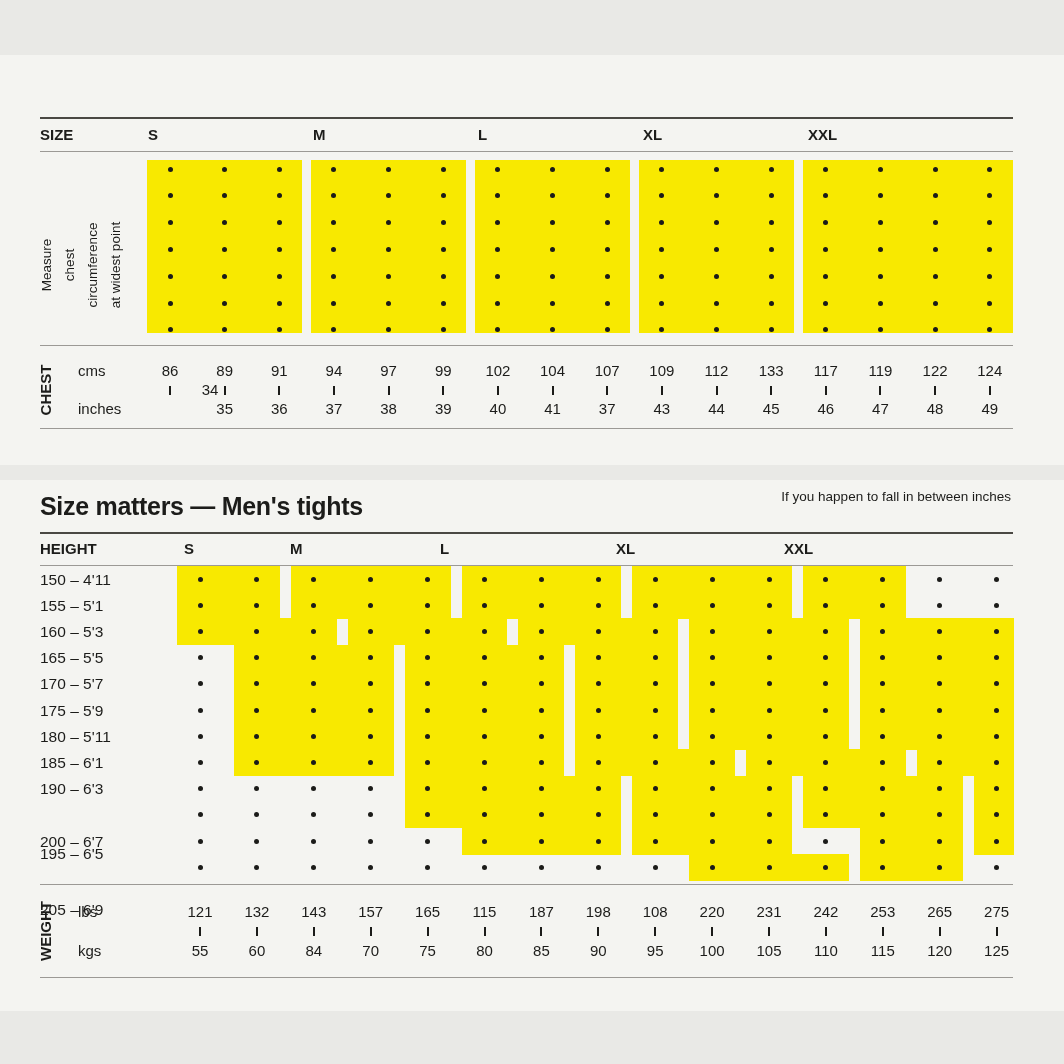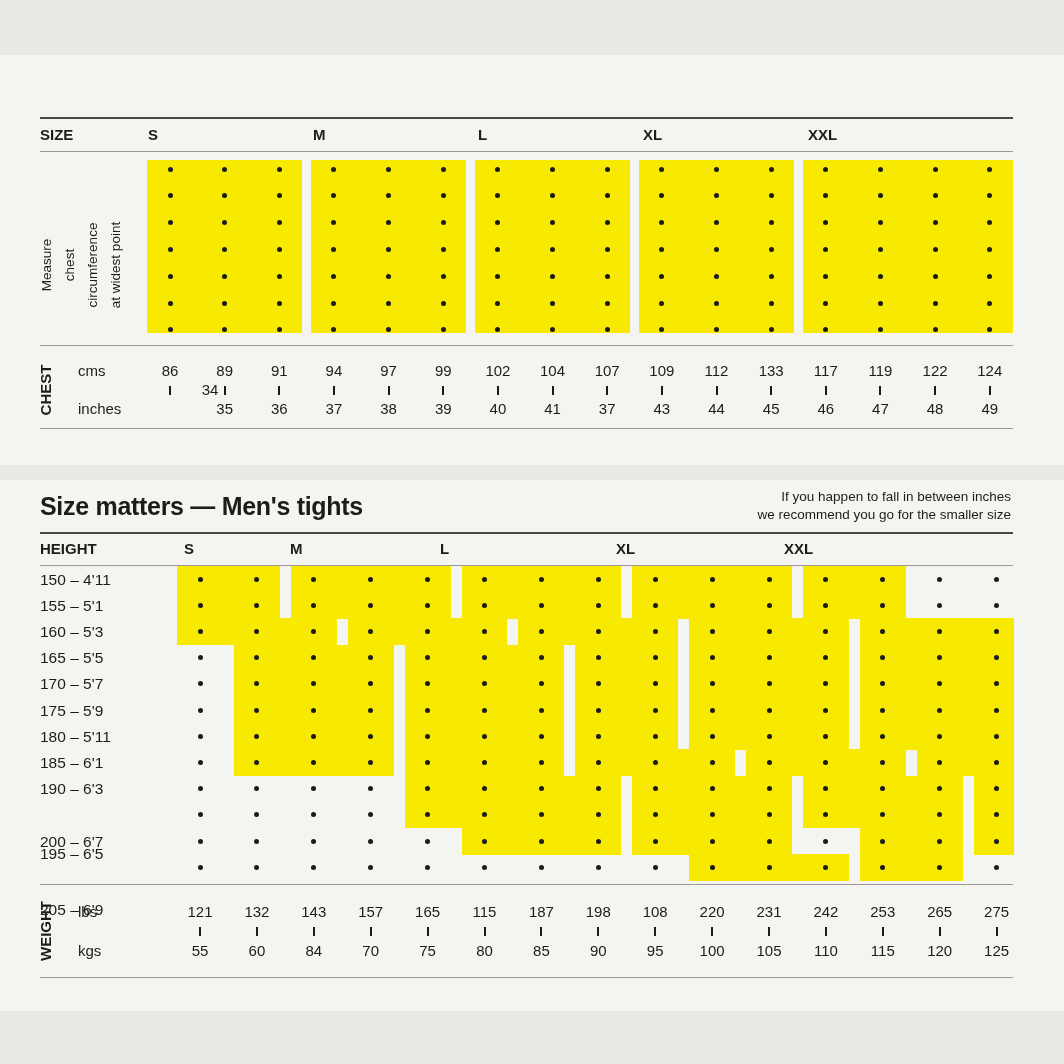--- a/index.html
+++ b/index.html
@@ -41,21 +41,20 @@
 <body>
 
 <div class="page">
   <div class="panel" id="panel-tops"></div>
   <div class="panel" id="panel-tights"></div>
 
   <h1 class="chart-title" id="tights-title">Size matters — Men's tights</h1>
 
   <div class="note">
     <div>If you happen to fall in between inches</div>
-    <div>we recommend you go for the smaller size</div>
   </div>
 
   <div id="layer" style="position:absolute;inset:0;">
       <div class="rule heavy" style="left: 40px; top: 117px; width: 973px; height: 2px;"></div>
       <div class="rule" style="left: 40px; top: 151px; width: 973px; height: 1px;"></div>
       <div class="rule" style="left: 40px; top: 345px; width: 973px; height: 1px;"></div>
       <div class="rule" style="left: 40px; top: 428px; width: 973px; height: 1px;"></div>
       <div class="hdr" style="left: 40px; top: 127px;">SIZE</div>
       <div class="hdr" style="left: 148px; top: 127px;">S</div>
       <div class="hdr" style="left: 313px; top: 127px;">M</div>

